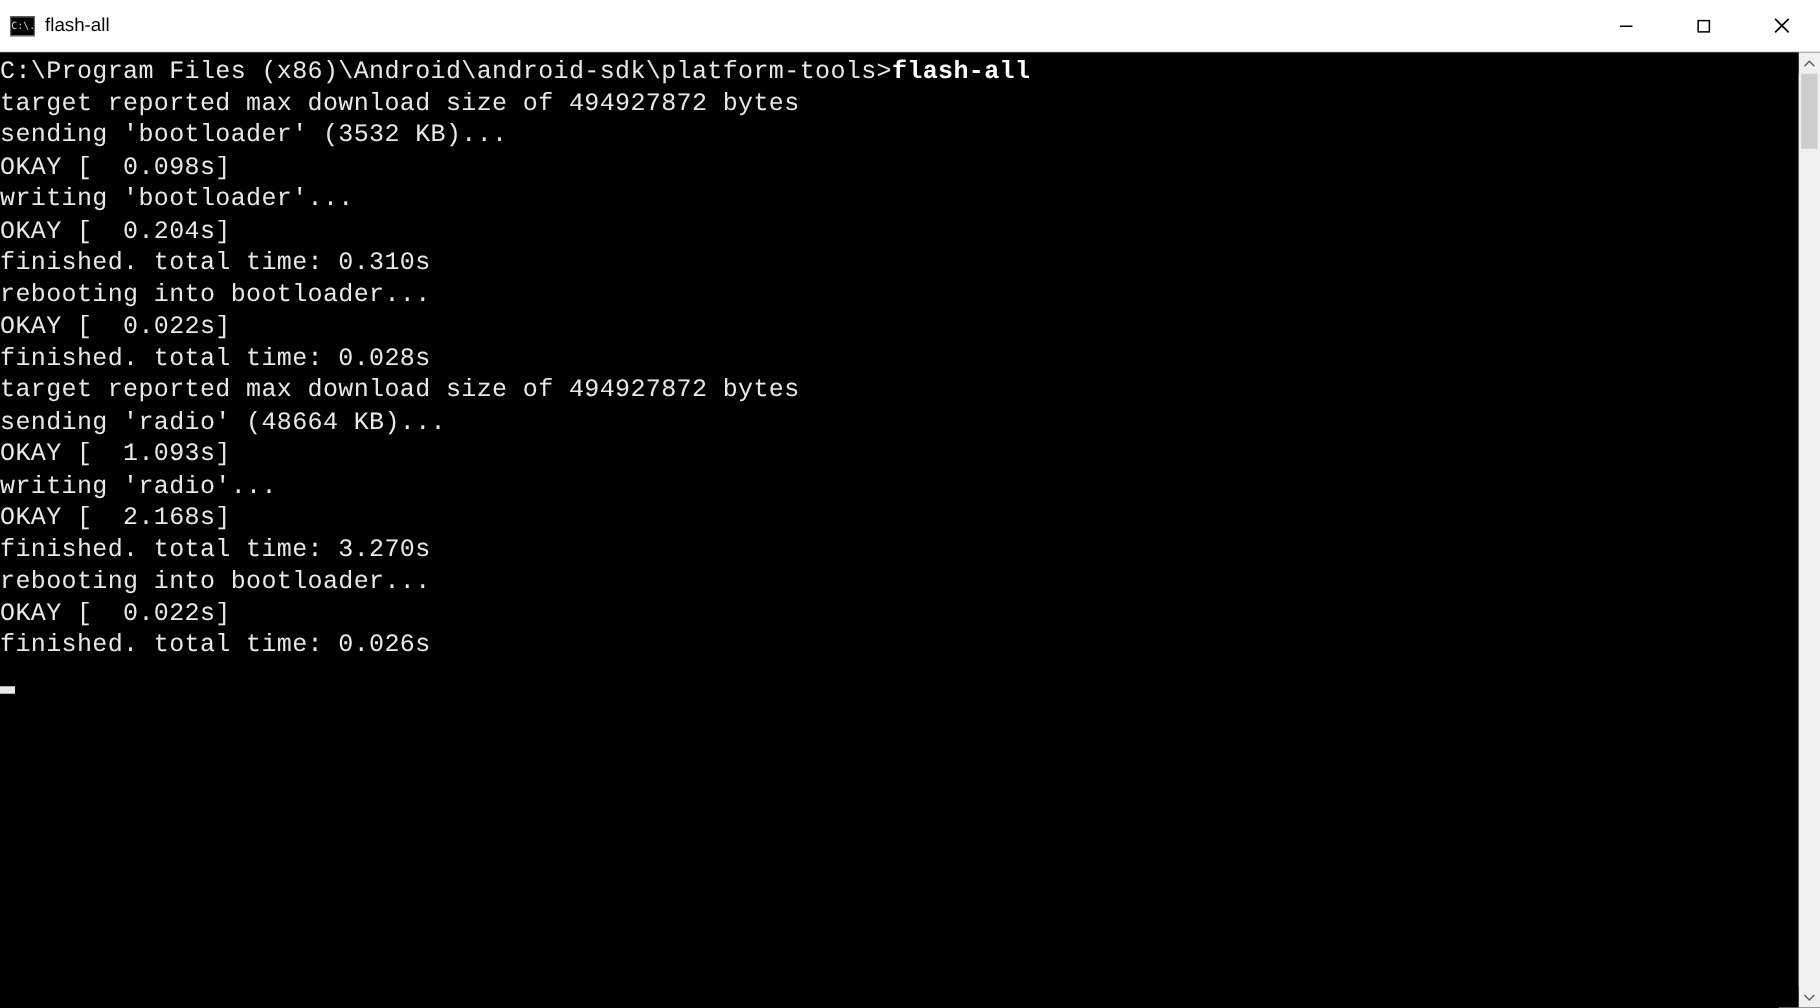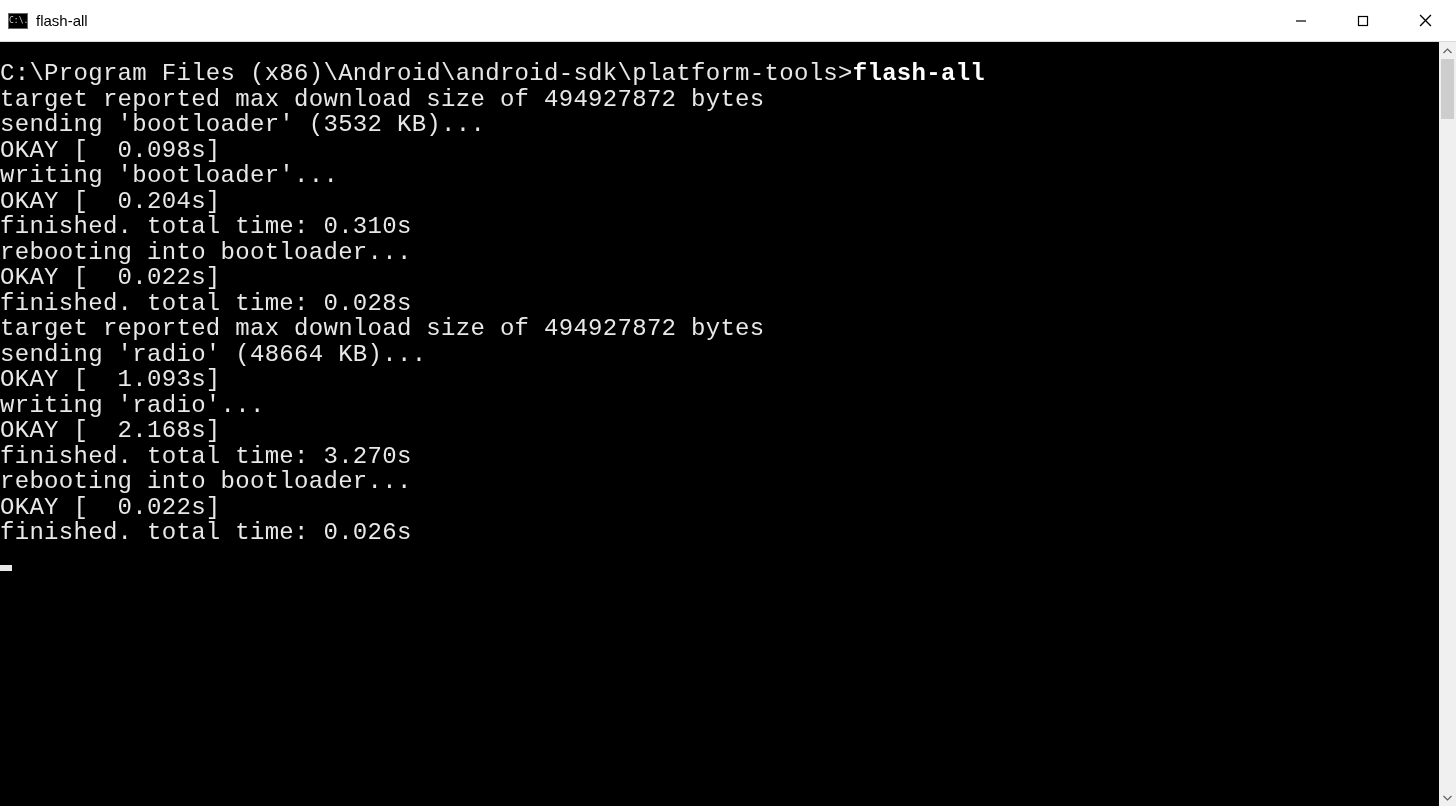--- a/index.html
+++ b/index.html
@@ -67,24 +67,24 @@
     display: flex;
     background: #000;
     position: relative;
     min-height: 0;
   }
   .terminal {
     flex: 1;
     background: #000;
     color: #e8e8e8;
     font-family: Consolas, "Courier New", monospace;
-    font-size: 24px;
+    font-size: 20px;
     line-height: 25.5px;
     white-space: pre;
-    padding: 19px 0 0 0;
+    padding: 3px 0 0 0;
     letter-spacing: 0.3px;
     overflow: hidden;
   }
   .terminal .bold { font-weight: bold; color: #ffffff; }
 
   .cursor {
     display: inline-block;
     width: 12px;
     height: 6px;
     background: #e8e8e8;

